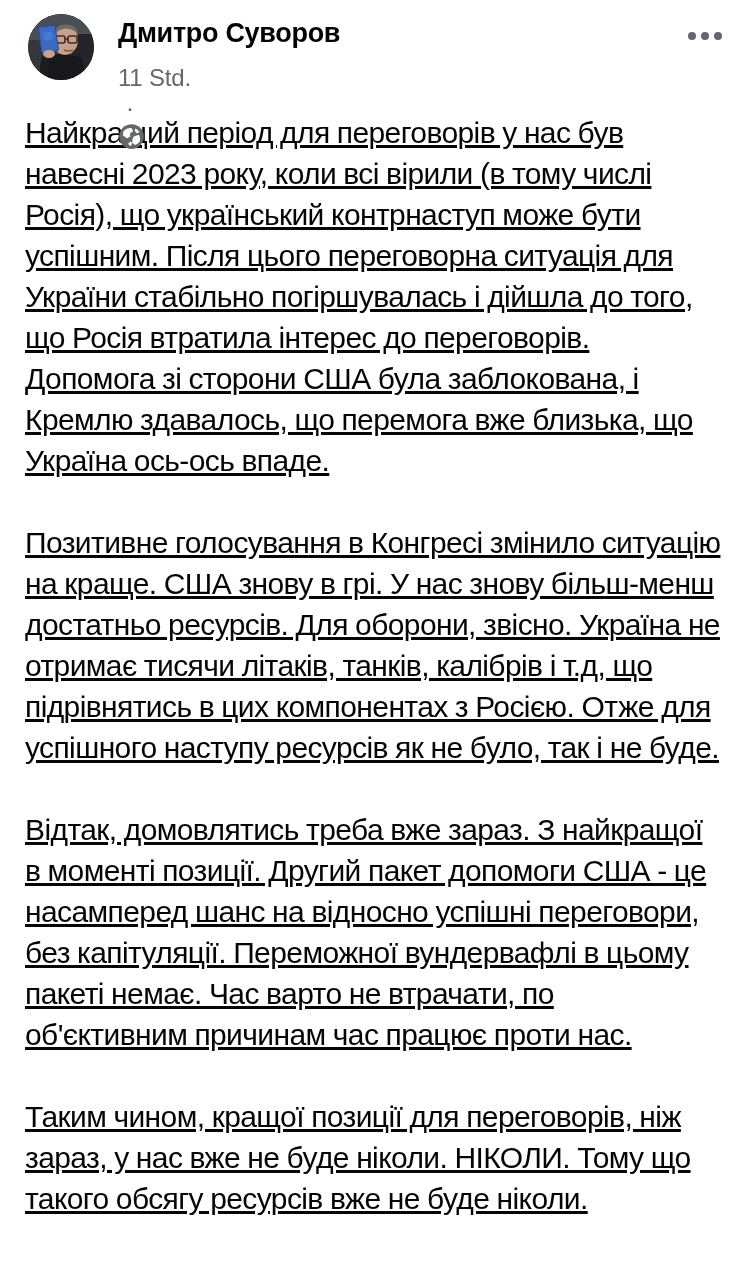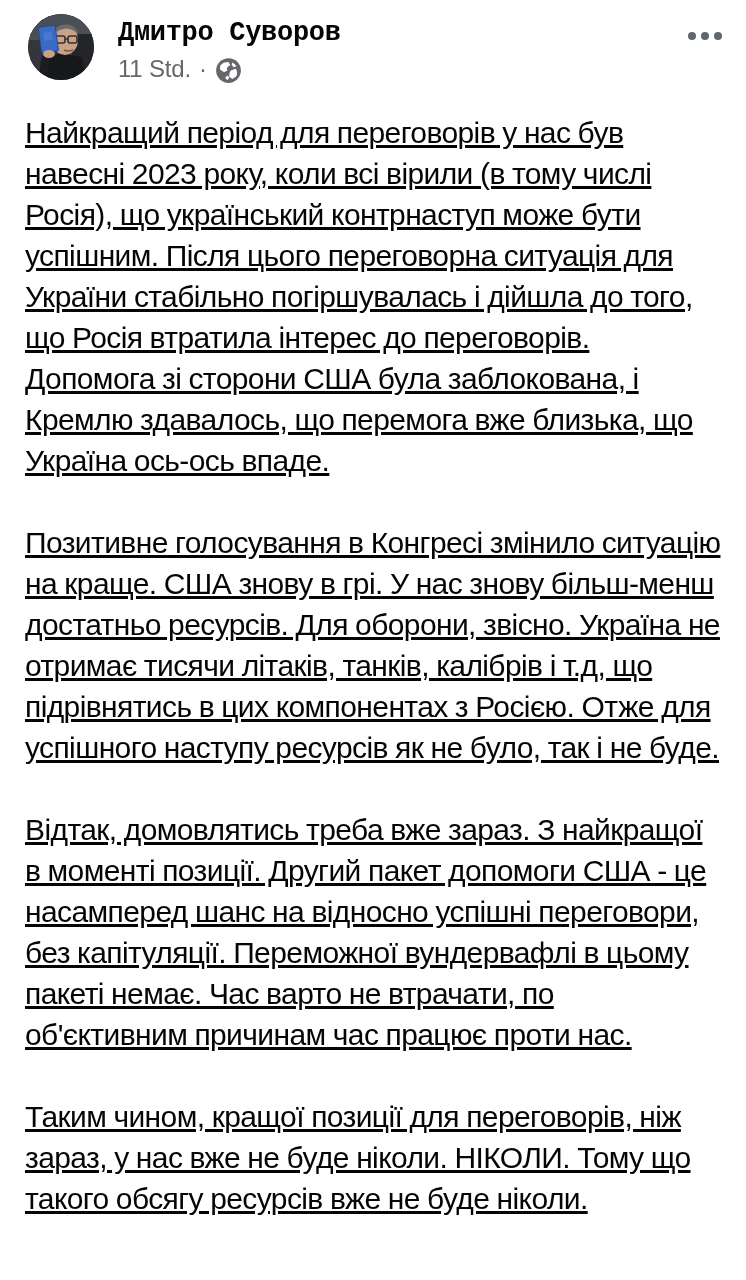--- a/index.html
+++ b/index.html
@@ -41,30 +41,30 @@
     left: 118px;
     top: 16px;
   }
   .author {
     font-size: 27px;
     font-weight: bold;
     line-height: 34px;
     color: #050505;
     letter-spacing: -0.3px;
     white-space: nowrap;
-    font-family: Liberation Mono, monospace;
   }
   .meta {
-    margin-top: 4px;
+    margin-top: 13px;
     display: flex;
-    align-items: flex-end;
+    align-items: flex-start;
     font-size: 24px;
     line-height: 30px;
     color: #65676b;
     letter-spacing: -0.2px;
+    flex-direction: column;
   }
   .meta .dot-sep {
     margin: 0 8px;
     color: #65676b;
   }
   .globe { width: 27px; height: 27px; display: inline-block; }
 
   .more-button {
     position: absolute;
     right: 24px;

